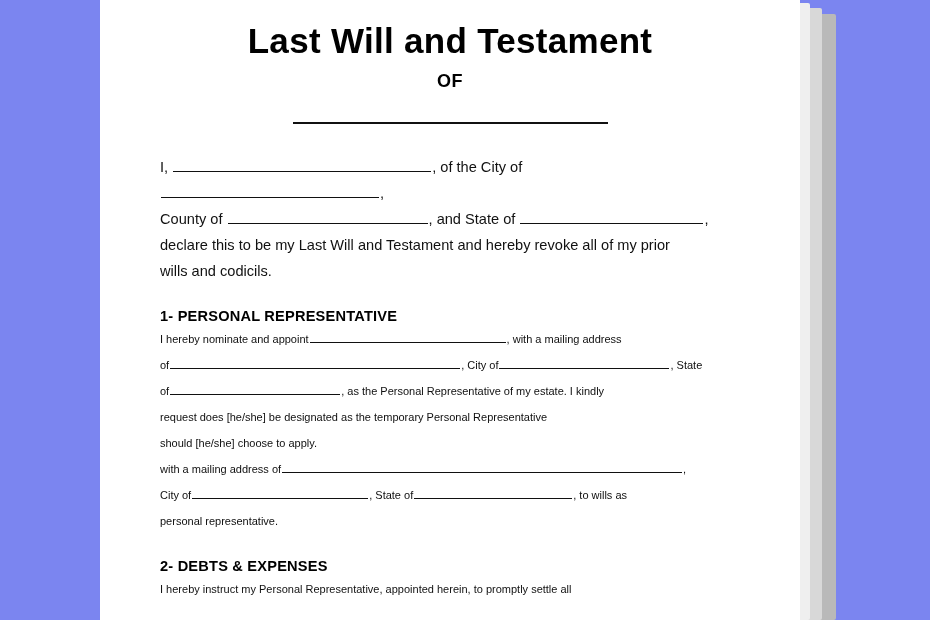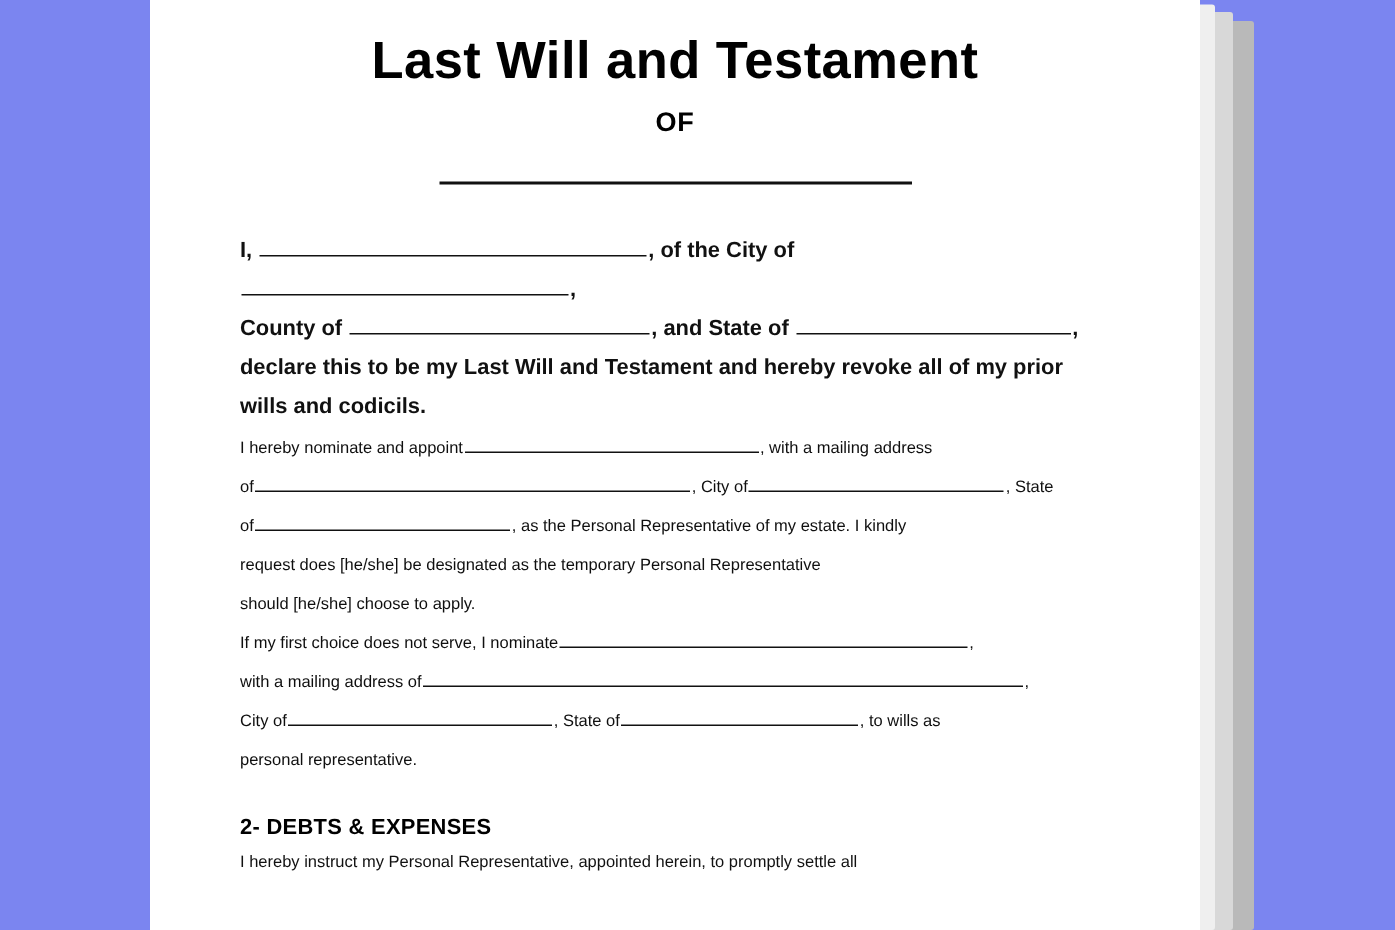--- a/index.html
+++ b/index.html
@@ -85,21 +85,20 @@
     display: inline-block;
     width: 315px;
     border-bottom: 2.5px solid #111;
     height: 1px;
   }
   .body-block {
     margin-top: 26px;
     font-size: 14.6px;
     line-height: 26px;
     color: #111;
-    font-weight: bold;
   }
   .para {
     margin: 0;
     text-align: left;
   }
   .section-head {
     font-size: 14.6px;
     font-weight: bold;
     margin: 24px 0 0 0;
     letter-spacing: 0.2px;
@@ -149,35 +148,33 @@
         </p>
         <p class="para">
           <span>County of</span>
           <span class="fill" style="width:200px"></span><span>, and State of</span>
           <span class="fill" style="width:183px"></span><span>,</span>
         </p>
         <p class="para">declare this to be my Last Will and Testament and hereby revoke all of my prior</p>
         <p class="para">wills and codicils.</p>
       </div>
 
+      <h2 class="section-head">1- PERSONAL REPRESENTATIVE</h2>
       <div class="section-body">
         <p class="para">
           <span>I hereby nominate and appoint</span><span class="fill" style="width:196px"></span><span>, with a mailing address</span>
         </p>
         <p class="para">
           <span>of</span><span class="fill" style="width:290px"></span><span>, City of</span><span class="fill" style="width:170px"></span><span>, State</span>
         </p>
         <p class="para">
           <span>of</span><span class="fill" style="width:170px"></span><span>, as the Personal Representative of my estate. I kindly</span>
         </p>
         <p class="para">request does [he/she] be designated as the temporary Personal Representative</p>
         <p class="para">should [he/she] choose to apply.</p>
-        <p class="para">
-          <span>If my first choice does not serve, I nominate</span><span class="fill" style="width:272px"></span><span>,</span>
-        </p>
         <p class="para">
           <span>with a mailing address of</span><span class="fill" style="width:400px"></span><span>,</span>
         </p>
         <p class="para">
           <span>City of</span><span class="fill" style="width:176px"></span><span>, State of</span><span class="fill" style="width:158px"></span><span>, to wills as</span>
         </p>
         <p class="para">personal representative.</p>
       </div>
 
       <h2 class="section-head">2- DEBTS &amp; EXPENSES</h2>

